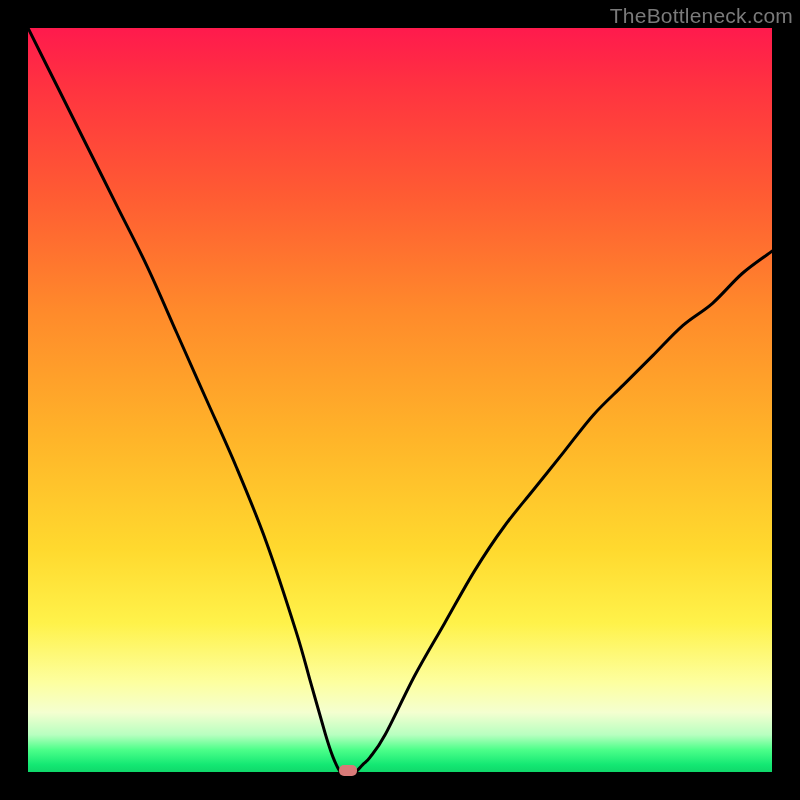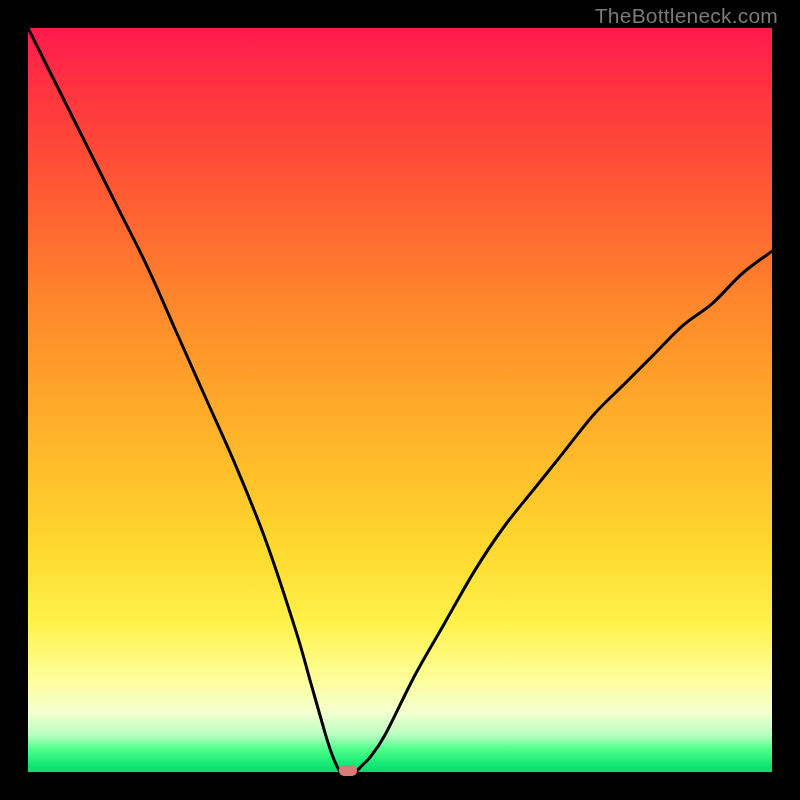--- a/index.html
+++ b/index.html
@@ -36,21 +36,21 @@
       #f4ffd0 92%,
       #b8ffc0 95%,
       #4dff8a 97%,
       #14e873 99%,
       #0fd86a 100%
     );
   }
   .watermark {
     position: absolute;
     top: 4px;
-    right: 22px;
+    right: 7px;
     color: #7a7a7a;
     font-size: 21px;
     font-weight: 500;
     letter-spacing: 0.2px;
     user-select: none;
   }
   svg.curve {
     position: absolute;
     inset: 0;
     width: 100%;

